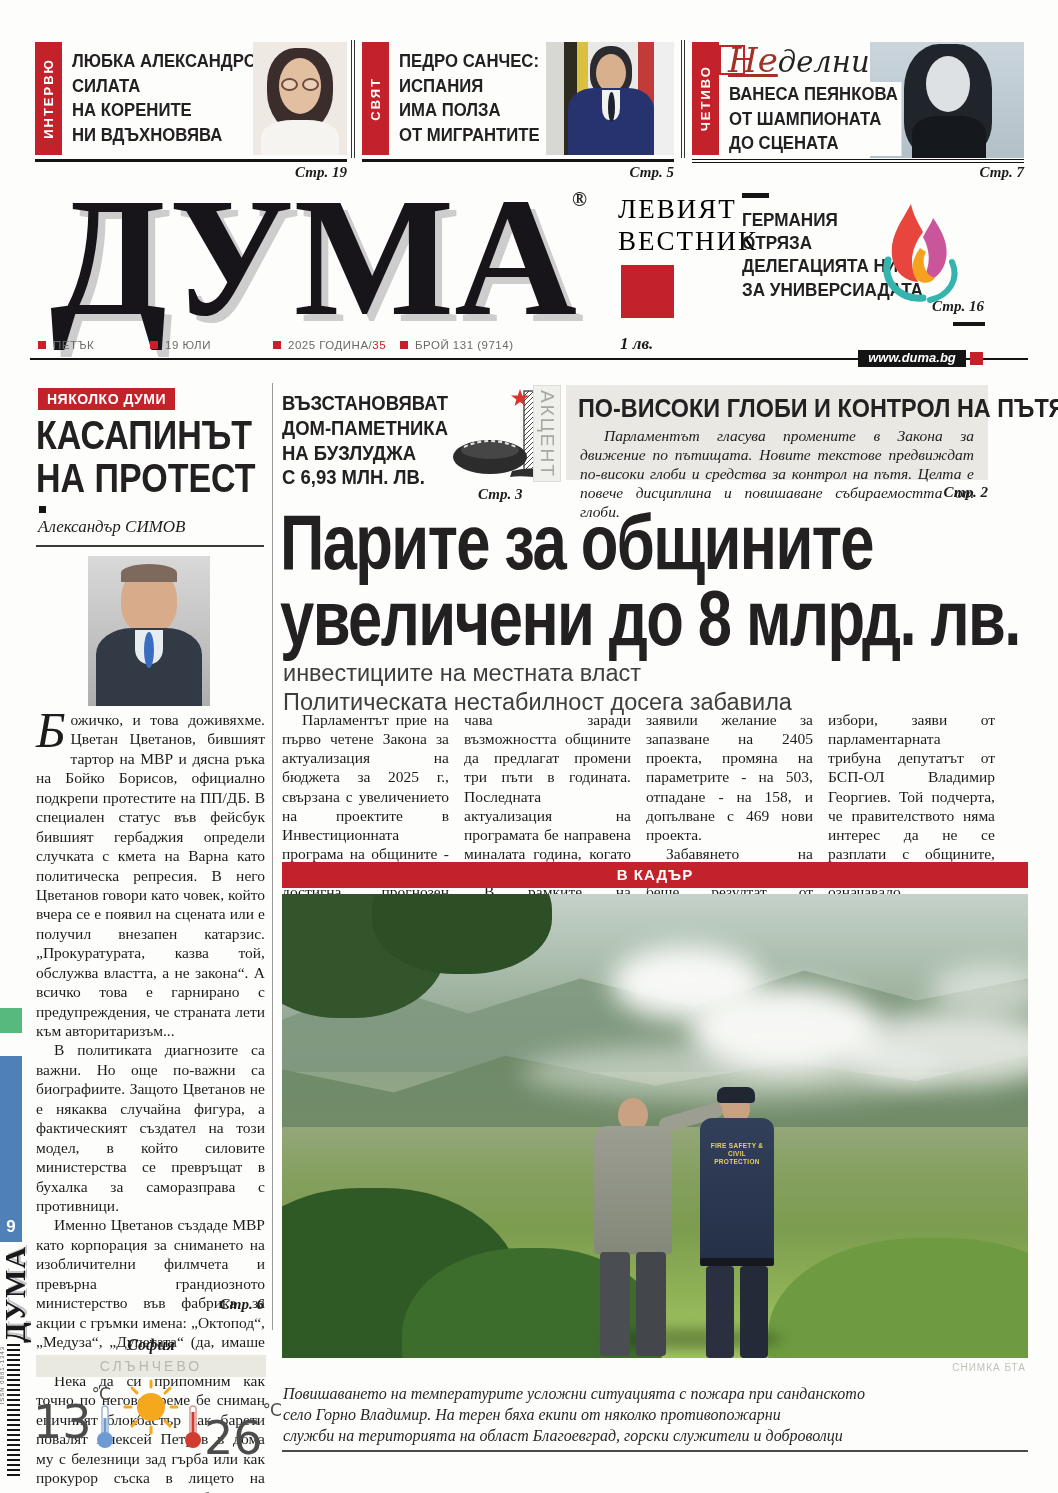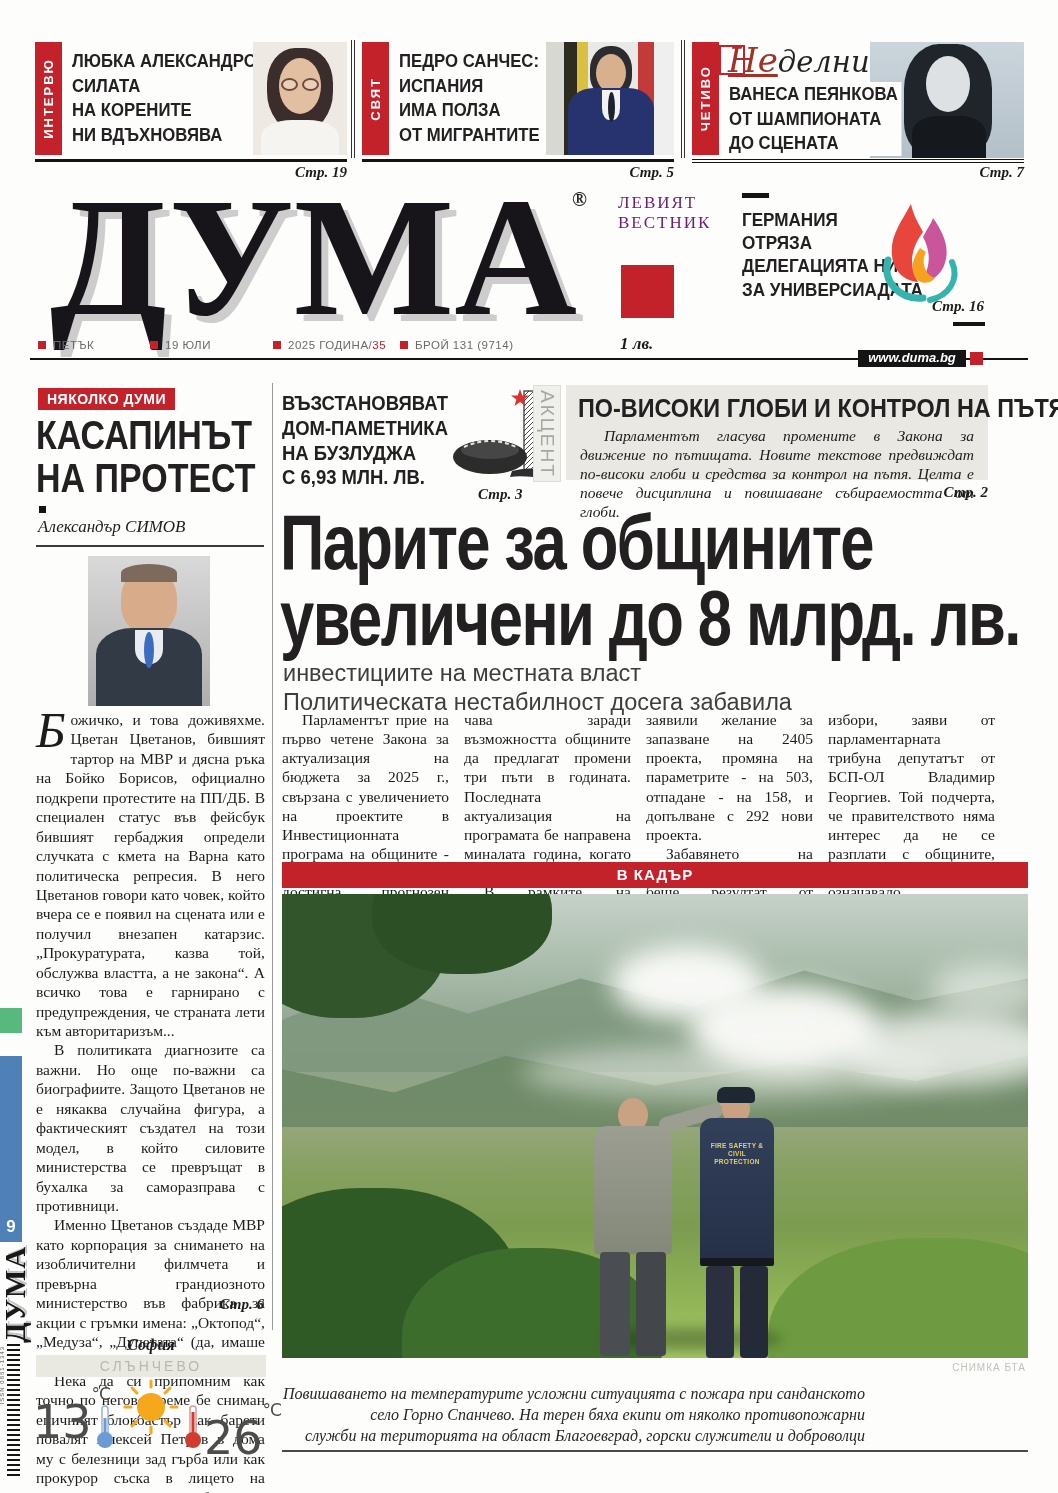--- a/index.html
+++ b/index.html
@@ -32,21 +32,21 @@
   .ned-ne { color:#a03328; font-size:34px;text-decoration:underline; }
   .ned-box { position:absolute; left:27px; top:5px; width:26px; height:30px; border:2px solid #c3222b; }
 
   
   .art { position:absolute; border-radius:50%; }
 
   
   .logo { position:absolute; left:50px; top:172px; font-family:"Liberation Serif",serif; font-weight:bold;
           font-size:170px; line-height:1; letter-spacing:0px; color:#17141a; text-shadow:7px 7px 0 #cdcdcd; }
   .logo-reg { position:absolute; left:572px; top:188px; font-size:20px; font-weight:bold; color:#222; }
-  .tagline { position:absolute; left:618px; top:193px; font-size:17px; line-height:1.2; letter-spacing:2px; color:#701a75; }
+  .tagline { position:absolute; left:618px; top:193px; font-size:27px; line-height:1.2; letter-spacing:2px; color:#000000; }
   .m-redsq { position:absolute; left:621px; top:265px; width:53px; height:53px; background:#c3222b; }
   .m-bar1 { position:absolute; left:742px; top:193px; width:27px; height:5px; background:#141414; }
   .m-promo { position:absolute; left:742px; top:208px; font-size:19px; line-height:1.22; transform:scaleX(.9); }
   .m-page16 { position:absolute; left:932px; top:298px; font-style:italic; font-weight:bold; font-size:15px; }
   .m-bar2 { position:absolute; left:953px; top:322px; width:32px; height:4px; background:#141414; }
   .price { position:absolute; left:620px; top:334px; font-weight:bold; font-style:italic; font-size:17px; }
   .dl-item { position:absolute; top:339px; font-family:"Liberation Sans",sans-serif; font-size:11.5px;
              letter-spacing:.5px; color:#6a6a6a; }
   .dl-item i { display:inline-block; width:8px; height:8px; background:#c3222b; margin-right:7px; font-style:normal; }
   .dl-red { color:#c3222b; }
@@ -127,21 +127,21 @@
             font-family:"Liberation Sans",sans-serif; font-weight:bold; font-size:15px; letter-spacing:1px;
             text-align:center; line-height:26px; }
   .photo { position:absolute; left:282px; top:894px; width:746px; height:464px; overflow:hidden;
            background:linear-gradient(180deg,#c6d2c9 0%,#a9bcab 16%,#92a792 28%,#8da388 38%,#98a87f 48%,
                        #86a061 60%,#7c9c4f 72%,#8db055 85%,#a3c763 100%); }
   .ridge { position:absolute; width:100%; }
   .smoke { position:absolute; border-radius:50%; background:rgba(252,252,250,.95); filter:blur(13px); }
   .blob { position:absolute; border-radius:46%; }
   .credit { position:absolute; left:282px; top:1362px; width:744px; text-align:right;
             font-family:"Liberation Sans",sans-serif; font-size:10px; letter-spacing:1px; color:#c2c2ba; }
-  .caption { position:absolute; left:283px; top:1383px; font-style:italic; font-size:16px; line-height:1.32; color:#262626;text-align:right; }
+  .caption { position:absolute; left:283px; top:1383px; font-style:italic; font-size:16px; line-height:1.32; color:#262626; }
   .bot-rule { position:absolute; left:282px; top:1450px; width:746px; border-top:2px solid #4a4a4a; }
 
   
   .fig { position:absolute; }
   .badge { position:absolute; color:#e6cf62; font-family:"Liberation Sans",sans-serif; font-weight:bold;
            font-size:6.5px; line-height:1.25; text-align:center; letter-spacing:.3px; }
 </style>
 </head>
 <body>
 
@@ -349,21 +349,21 @@
     </div>
 
   <div class="lead-col" style="left:282px;">
       <p>Парламентът прие на първо четене Закона за актуализация на бюджета за 2025 г., свързана с увеличението на проектите в Инвестиционната програма на общините - от 3066 на 3472. Тя достигна прогнозен размер от над 8,1 млрд. лв. Сумата се увели-</p>
     </div>
   <div class="lead-col cont" style="left:464px;">
       <p>чава заради възможността общините да предлагат промени три пъти в годината. Последната актуализация на програмата бе направена миналата година, когато тя достигна 7,3 млрд. лв.</p>
       <p>В рамките на определените срокове общините са</p>
     </div>
   <div class="lead-col cont" style="left:646px;">
-      <p>заявили желание за запазване на 2405 проекта, промяна на параметрите - на 503, отпадане - на 158, и допълване с 292 нови проекта.</p>
+      <p>заявили желание за запазване на 2405 проекта, промяна на параметрите - на 503, отпадане - на 158, и допълване с 469 нови проекта.</p>
       <p>Забавянето на проектите в миналото беше резултат от политическата нестабилност и поредицата от предсрочни</p>
     </div>
   <div class="lead-col cont" style="left:828px;">
     <span><p>избори, заяви от парламентарната трибуна депутатът от БСП-ОЛ Владимир Георгиев. Той подчерта, че правителството няма интерес да не се разплати с общините, тъй като това би означавало неизпълнение на собствения бюджет.</p></span>
     <div class="lead-page">Стр. 4</div>
   </div>
 
   <div class="vkadar">В КАДЪР</div>
 
   <div class="photo">
@@ -399,18 +399,18 @@
       </div>
       <div class="art" style="left:128px;top:168px;width:74px;height:8px;background:#15181e;border-radius:2px;"></div>
       <div class="art" style="left:134px;top:176px;width:28px;height:92px;background:#2a3040;border-radius:4px;"></div>
       <div class="art" style="left:168px;top:176px;width:28px;height:92px;background:#242a38;border-radius:4px;"></div>
     </div>
   </div>
 
   <div class="credit">СНИМКА БТА</div>
   <div class="caption">
       <div>Повишаването на температурите усложни ситуацията с пожара при санданското</div>
-      <div>село Горно Спанчево. На терен бяха екипи от няколко противопожарни</div>
+      <div>село Горно Владимир. На терен бяха екипи от няколко противопожарни</div>
       <div>служби на територията на област Благоевград, горски служители и доброволци</div>
     </div>
   <div class="bot-rule"></div>
 
 </div>
 
 </body></html>

